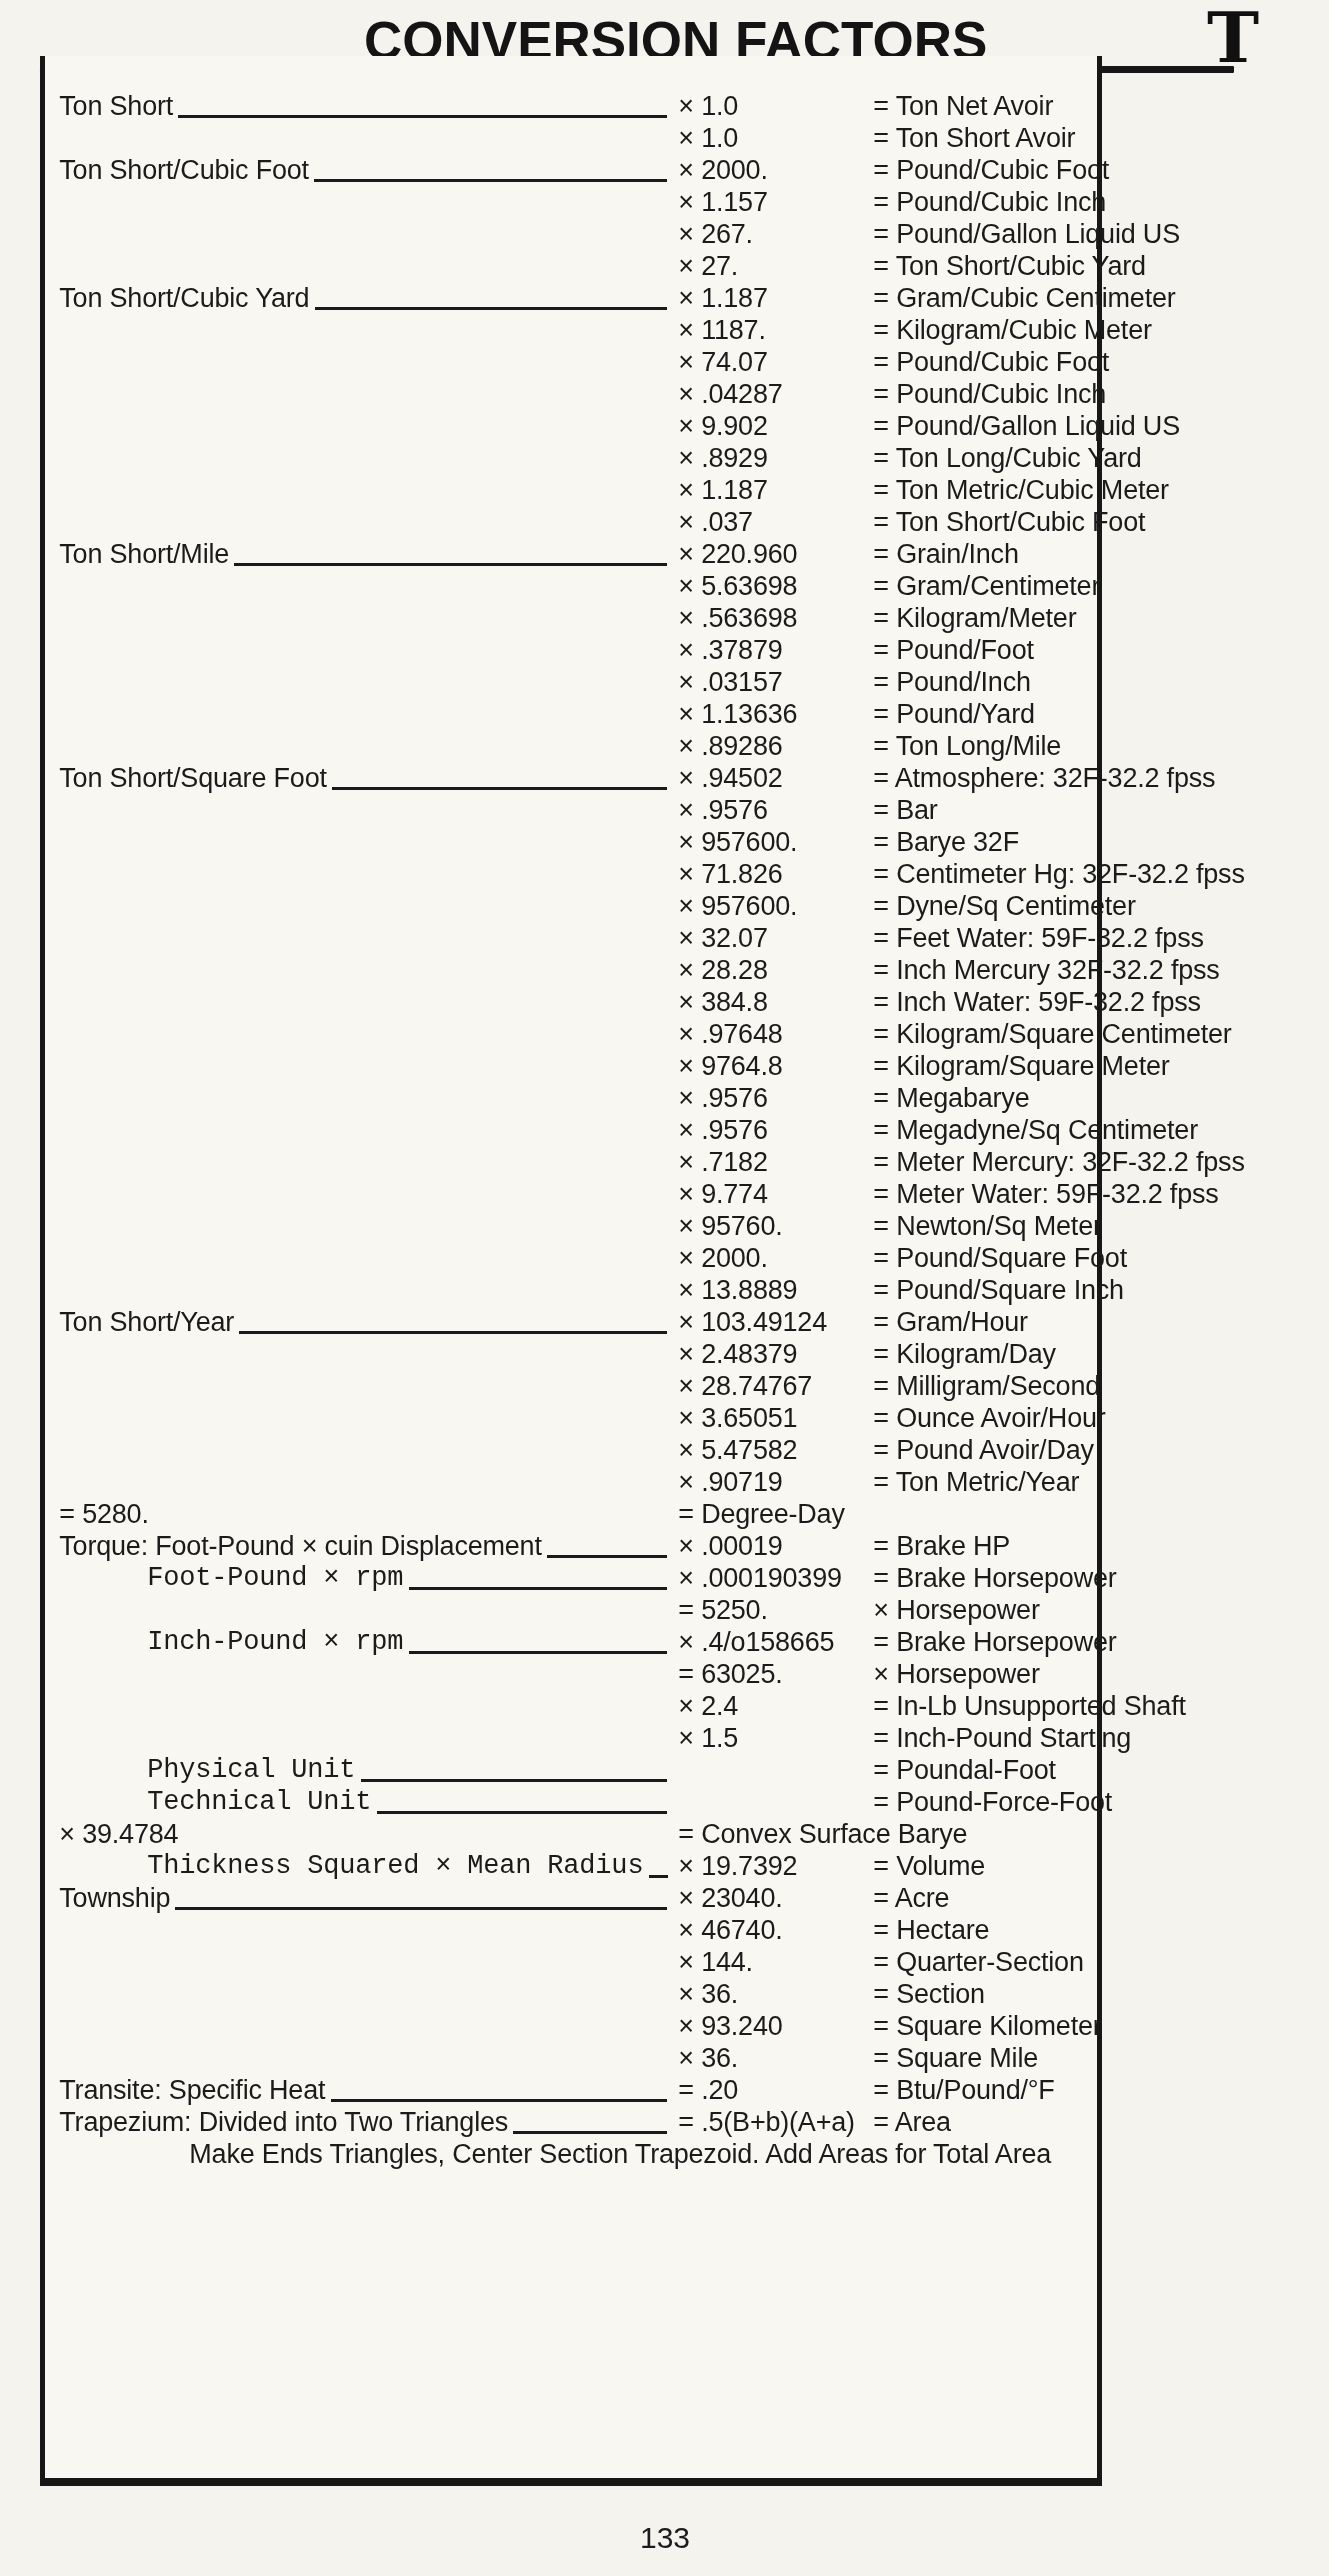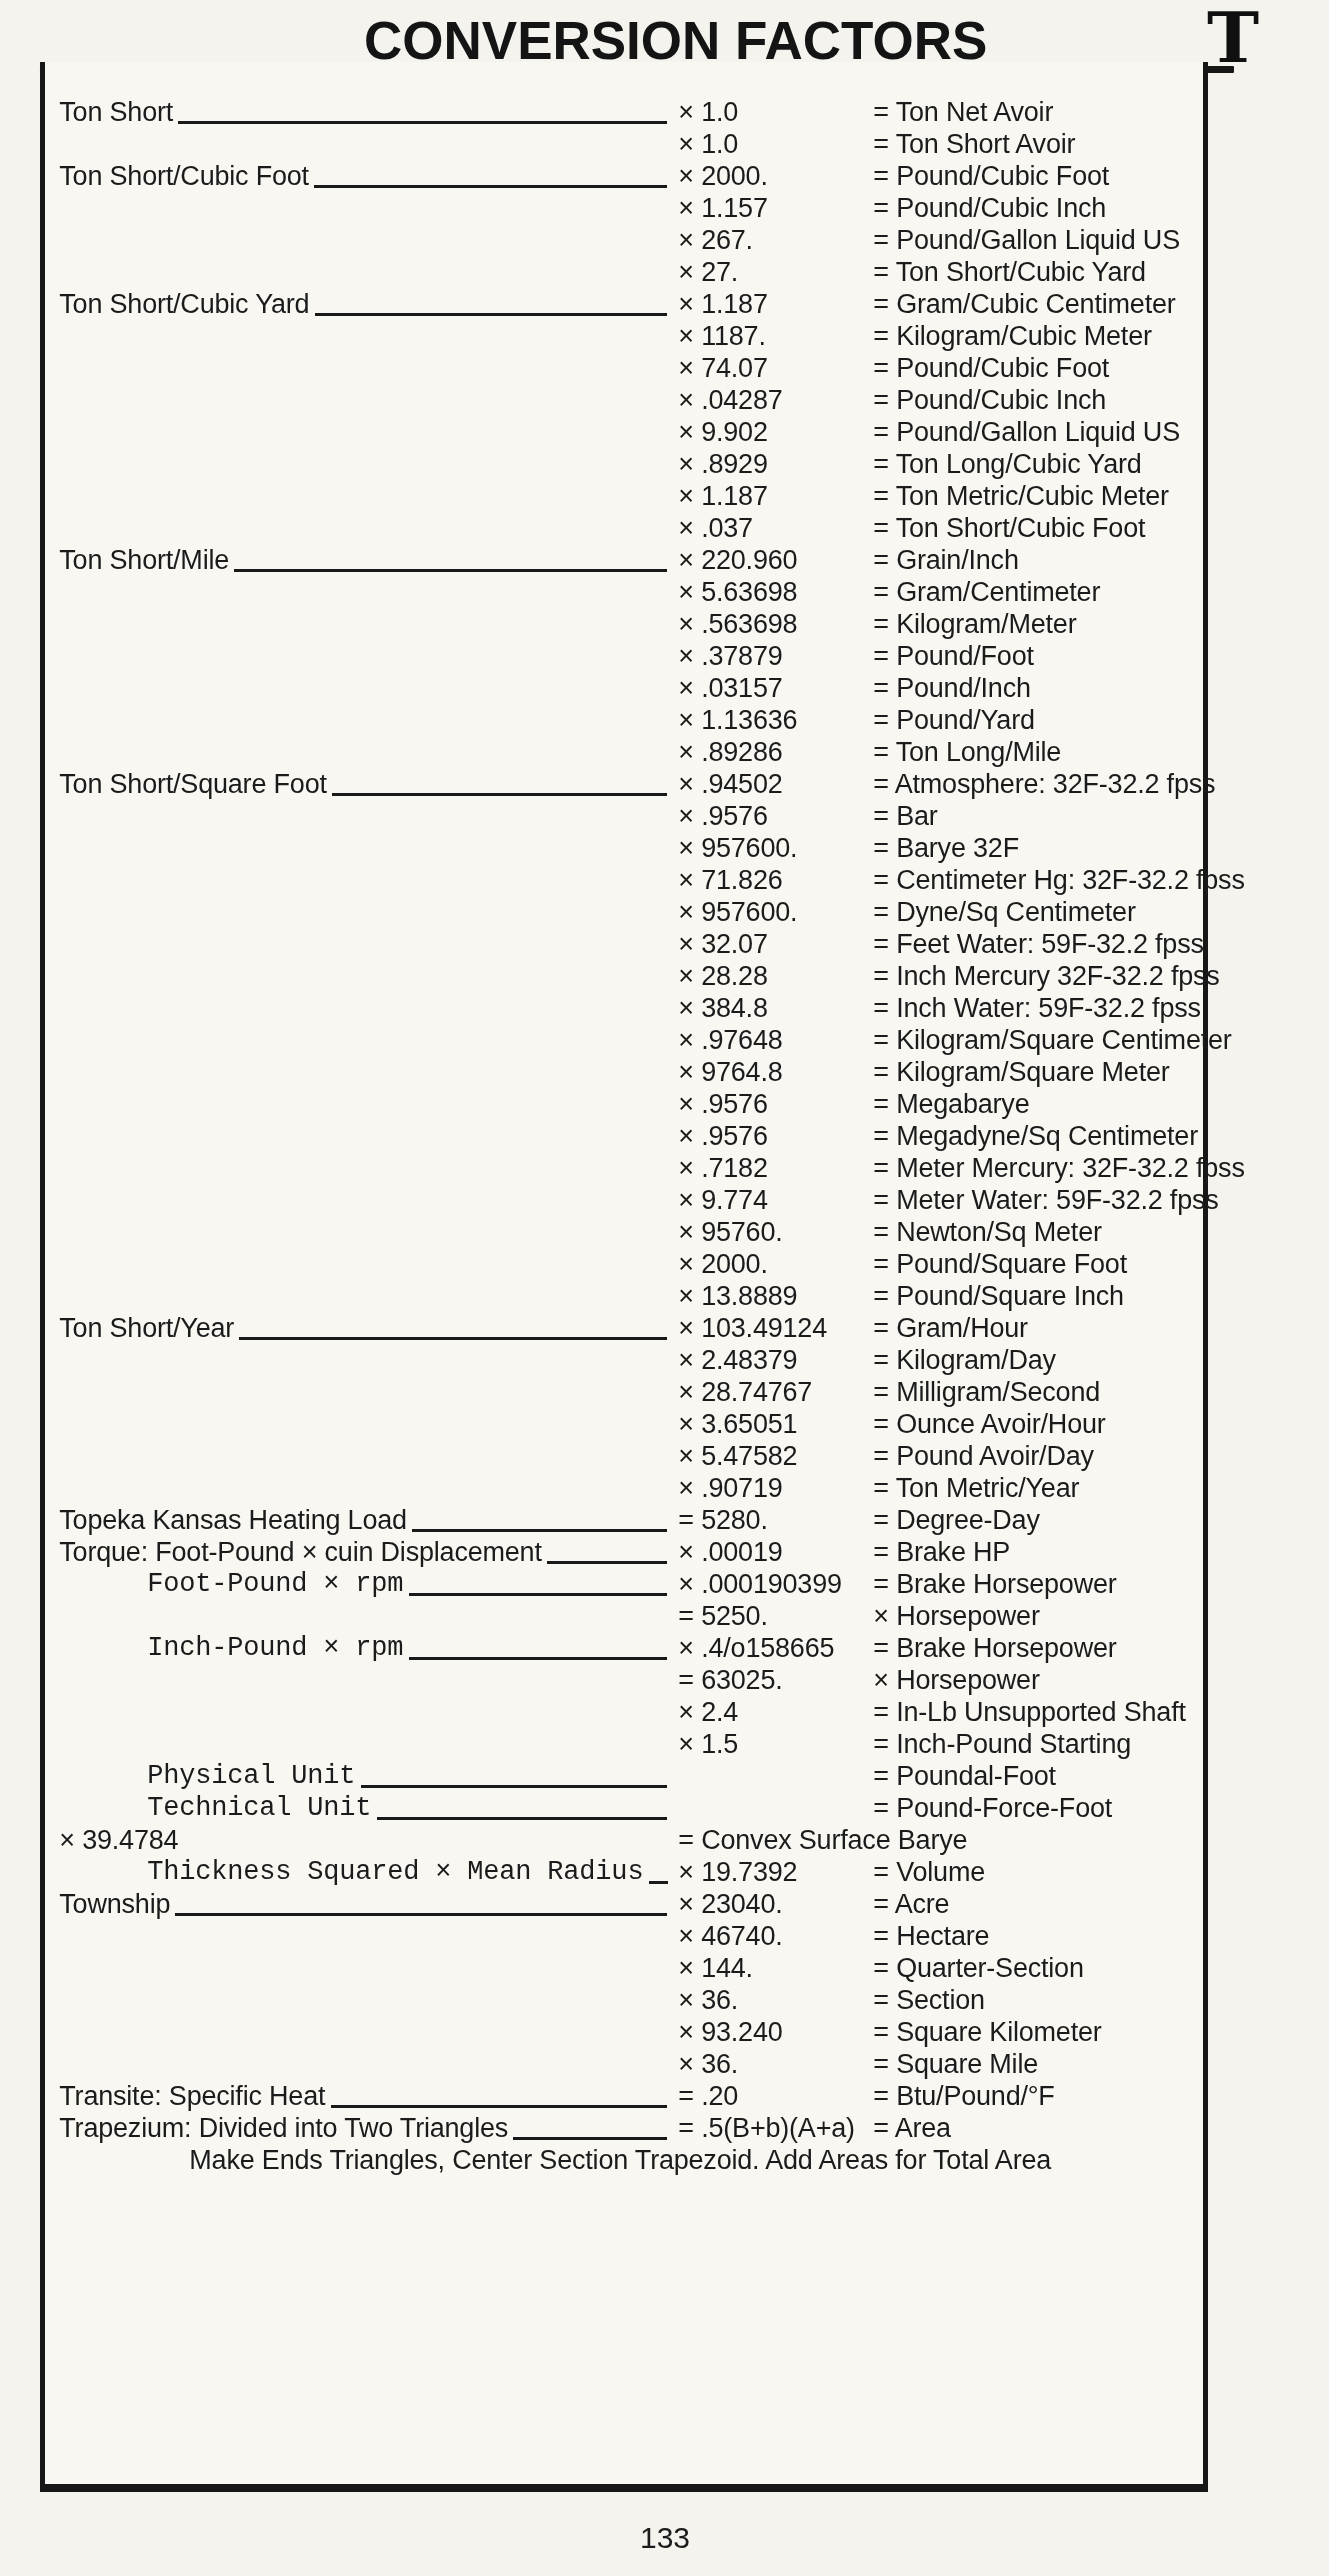--- a/index.html
+++ b/index.html
@@ -22,21 +22,21 @@
   .rule{position:absolute;height:6.5px;background:#171717;border-radius:1.3px;}
   .rule-left{left:40px;top:69px;width:330px;}
   .rule-right{left:936px;top:66px;width:298px;}
   .tab-letter{
     position:absolute;left:1207px;top:-3.9px;
     font-family:"DejaVu Serif",serif;font-weight:700;
     font-size:70px;color:#101010;
   }
   
   .box{
-    position:absolute;left:40px;top:62px;width:1168px;height:2430px;
+    position:absolute;left:40px;top:56px;width:1062px;height:2430px;
     border:5.2px solid #171717;border-top:none;
     border-bottom-width:8.5px;
     background:#f8f7f2;
     box-sizing:border-box;
   }
   .rows{position:absolute;left:0;top:34px;right:0;}
   .row{
     position:relative;
     display:grid;
     grid-template-columns:619px 195px auto;
@@ -111,21 +111,21 @@
         <div class="row"><div class="cell-a"><span class="lbl"></span></div><div class="cell-b">× 9.774</div><div class="cell-c">= Meter Water: 59F-32.2 fpss</div></div>
         <div class="row"><div class="cell-a"><span class="lbl"></span></div><div class="cell-b">× 95760.</div><div class="cell-c">= Newton/Sq Meter</div></div>
         <div class="row"><div class="cell-a"><span class="lbl"></span></div><div class="cell-b">× 2000.</div><div class="cell-c">= Pound/Square Foot</div></div>
         <div class="row"><div class="cell-a"><span class="lbl"></span></div><div class="cell-b">× 13.8889</div><div class="cell-c">= Pound/Square Inch</div></div>
         <div class="row"><div class="cell-a"><span class="lbl">Ton Short/Year</span><span class="fill"></span></div><div class="cell-b">× 103.49124</div><div class="cell-c">= Gram/Hour</div></div>
         <div class="row"><div class="cell-a"><span class="lbl"></span></div><div class="cell-b">× 2.48379</div><div class="cell-c">= Kilogram/Day</div></div>
         <div class="row"><div class="cell-a"><span class="lbl"></span></div><div class="cell-b">× 28.74767</div><div class="cell-c">= Milligram/Second</div></div>
         <div class="row"><div class="cell-a"><span class="lbl"></span></div><div class="cell-b">× 3.65051</div><div class="cell-c">= Ounce Avoir/Hour</div></div>
         <div class="row"><div class="cell-a"><span class="lbl"></span></div><div class="cell-b">× 5.47582</div><div class="cell-c">= Pound Avoir/Day</div></div>
         <div class="row"><div class="cell-a"><span class="lbl"></span></div><div class="cell-b">× .90719</div><div class="cell-c">= Ton Metric/Year</div></div>
-        <div class="row"><div class="cell-a"><span class="lbl">Topeka Kansas Heating Load</span><span class="fill"></span></div><div class="cell-b">= 5280.</div><div class="cell-c">= Degree-Day</div></div>
+        <div class="row"><div class="cell-b">= 5280.</div><div class="cell-c">= Degree-Day</div></div>
         <div class="row"><div class="cell-a"><span class="lbl">Torque: Foot-Pound × cuin Displacement</span><span class="fill"></span></div><div class="cell-b">× .00019</div><div class="cell-c">= Brake HP</div></div>
         <div class="row ind1"><div class="cell-a"><span class="lbl">Foot-Pound × rpm</span><span class="fill"></span></div><div class="cell-b">× .000190399</div><div class="cell-c">= Brake Horsepower</div></div>
         <div class="row"><div class="cell-a"><span class="lbl"></span></div><div class="cell-b">= 5250.</div><div class="cell-c">× Horsepower</div></div>
         <div class="row ind1"><div class="cell-a"><span class="lbl">Inch-Pound × rpm</span><span class="fill"></span></div><div class="cell-b">× .4/o158665</div><div class="cell-c">= Brake Horsepower</div></div>
         <div class="row"><div class="cell-a"><span class="lbl"></span></div><div class="cell-b">= 63025.</div><div class="cell-c">× Horsepower</div></div>
         <div class="row"><div class="cell-a"><span class="lbl"></span></div><div class="cell-b">× 2.4</div><div class="cell-c">= In-Lb Unsupported Shaft</div></div>
         <div class="row"><div class="cell-a"><span class="lbl"></span></div><div class="cell-b">× 1.5</div><div class="cell-c">= Inch-Pound Starting</div></div>
         <div class="row ind1"><div class="cell-a"><span class="lbl">Physical Unit</span><span class="fill"></span></div><div class="cell-b"></div><div class="cell-c">= Poundal-Foot</div></div>
         <div class="row ind1"><div class="cell-a"><span class="lbl">Technical Unit</span><span class="fill"></span></div><div class="cell-b"></div><div class="cell-c">= Pound-Force-Foot</div></div>
         <div class="row"><div class="cell-b">× 39.4784</div><div class="cell-c">= Convex Surface Barye</div></div>

